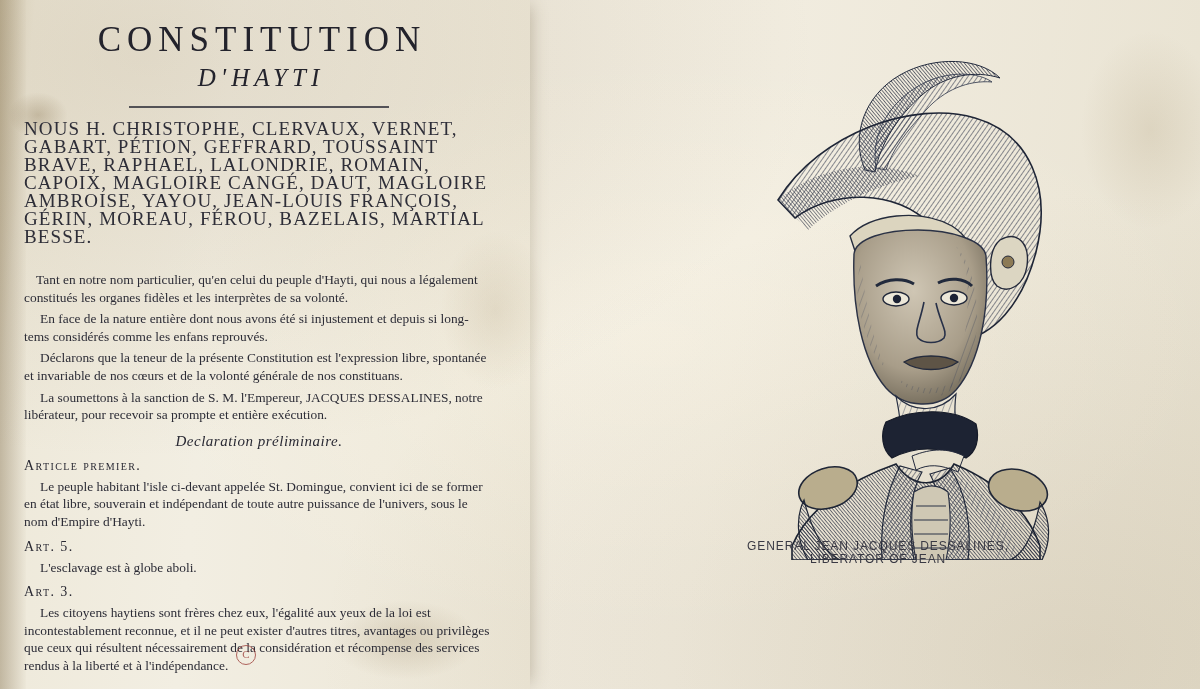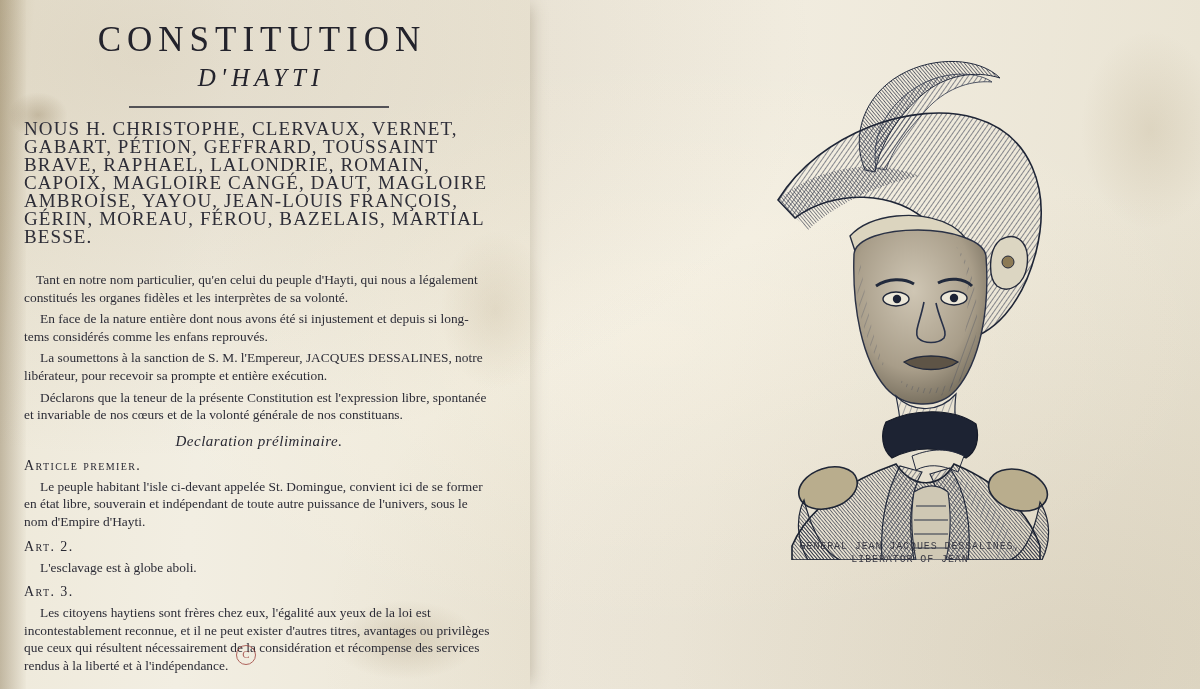--- a/index.html
+++ b/index.html
@@ -145,26 +145,26 @@
   .portrait-wrap {
     position: absolute;
     left: 700px;
     top: 40px;
     width: 420px;
     height: 520px;
     z-index: 4;
   }
   .portrait-caption {
     position: absolute;
-    left: 700px;
+    left: 668px;
     top: 540px;
     width: 420px;
     text-align: center;
-    font-family: Liberation Mono, monospace;
-    font-size: 10px;
+    font-family: Liberation Sans, sans-serif;
+    font-size: 12px;
     letter-spacing: 0.9px;
     line-height: 13px;
     color: #3a3a44;
     z-index: 5;
   }
 </style>
 </head>
 <body>
 
 <div id="page">
@@ -180,28 +180,28 @@
 
     <div class="title-main">CONSTITUTION</div>
     <div class="title-sub">D'HAYTI</div>
 
     <div class="rule"></div>
 
     <div class="smallcaps-block">Nous H. Christophe, Clervaux, Vernet, Gabart, Pétion, Geffrard, Toussaint Brave, Raphael, Lalondrie, Romain, Capoix, Magloire Cangé, Daut, Magloire Ambroise, Yayou, Jean-Louis François, Gérin, Moreau, Férou, Bazelais, Martial Besse.</div>
 
     <p class="body first">Tant en notre nom particulier, qu'en celui du peuple d'Hayti, qui nous a légalement constitués les organes fidèles et les interprètes de sa volonté.</p>
     <p class="body">En face de la nature entière dont nous avons été si injustement et depuis si long-tems considérés comme les enfans reprouvés.</p>
+    <p class="body">Déclarons que la teneur de la présente Constitution est l'expression libre, spontanée et invariable de nos cœurs et de la volonté générale de nos constituans.</p>
     <p class="body">La soumettons à la sanction de S. M. l'Empereur, JACQUES DESSALINES, notre libérateur, pour recevoir sa prompte et entière exécution.</p>
-    <p class="body">Déclarons que la teneur de la présente Constitution est l'expression libre, spontanée et invariable de nos cœurs et de la volonté générale de nos constituans.</p>
 
     <div class="center-head italic">Declaration préliminaire.</div>
     <div class="art-head">Article premier.</div>
     <p class="body">Le peuple habitant l'isle ci-devant appelée St. Domingue, convient ici de se former en état libre, souverain et indépendant de toute autre puissance de l'univers, sous le nom d'Empire d'Hayti.</p>
 
-    <div class="art-head">Art. 2.</div>
+    <div class="art-head">Art. 5.</div>
     <p class="body">L'esclavage est à globe aboli.</p>
 
     <div class="art-head">Art. 3.</div>
     <p class="body">Les citoyens haytiens sont frères chez eux, l'égalité aux yeux de la loi est incontestablement reconnue, et il ne peut exister d'autres titres, avantages ou privilèges que ceux qui résultent nécessairement de la considération et récompense des services rendus à la liberté et à l'indépendance.</p>
 
   </div>
 
   <div class="stamp">C</div>
 
   <div class="portrait-wrap">

